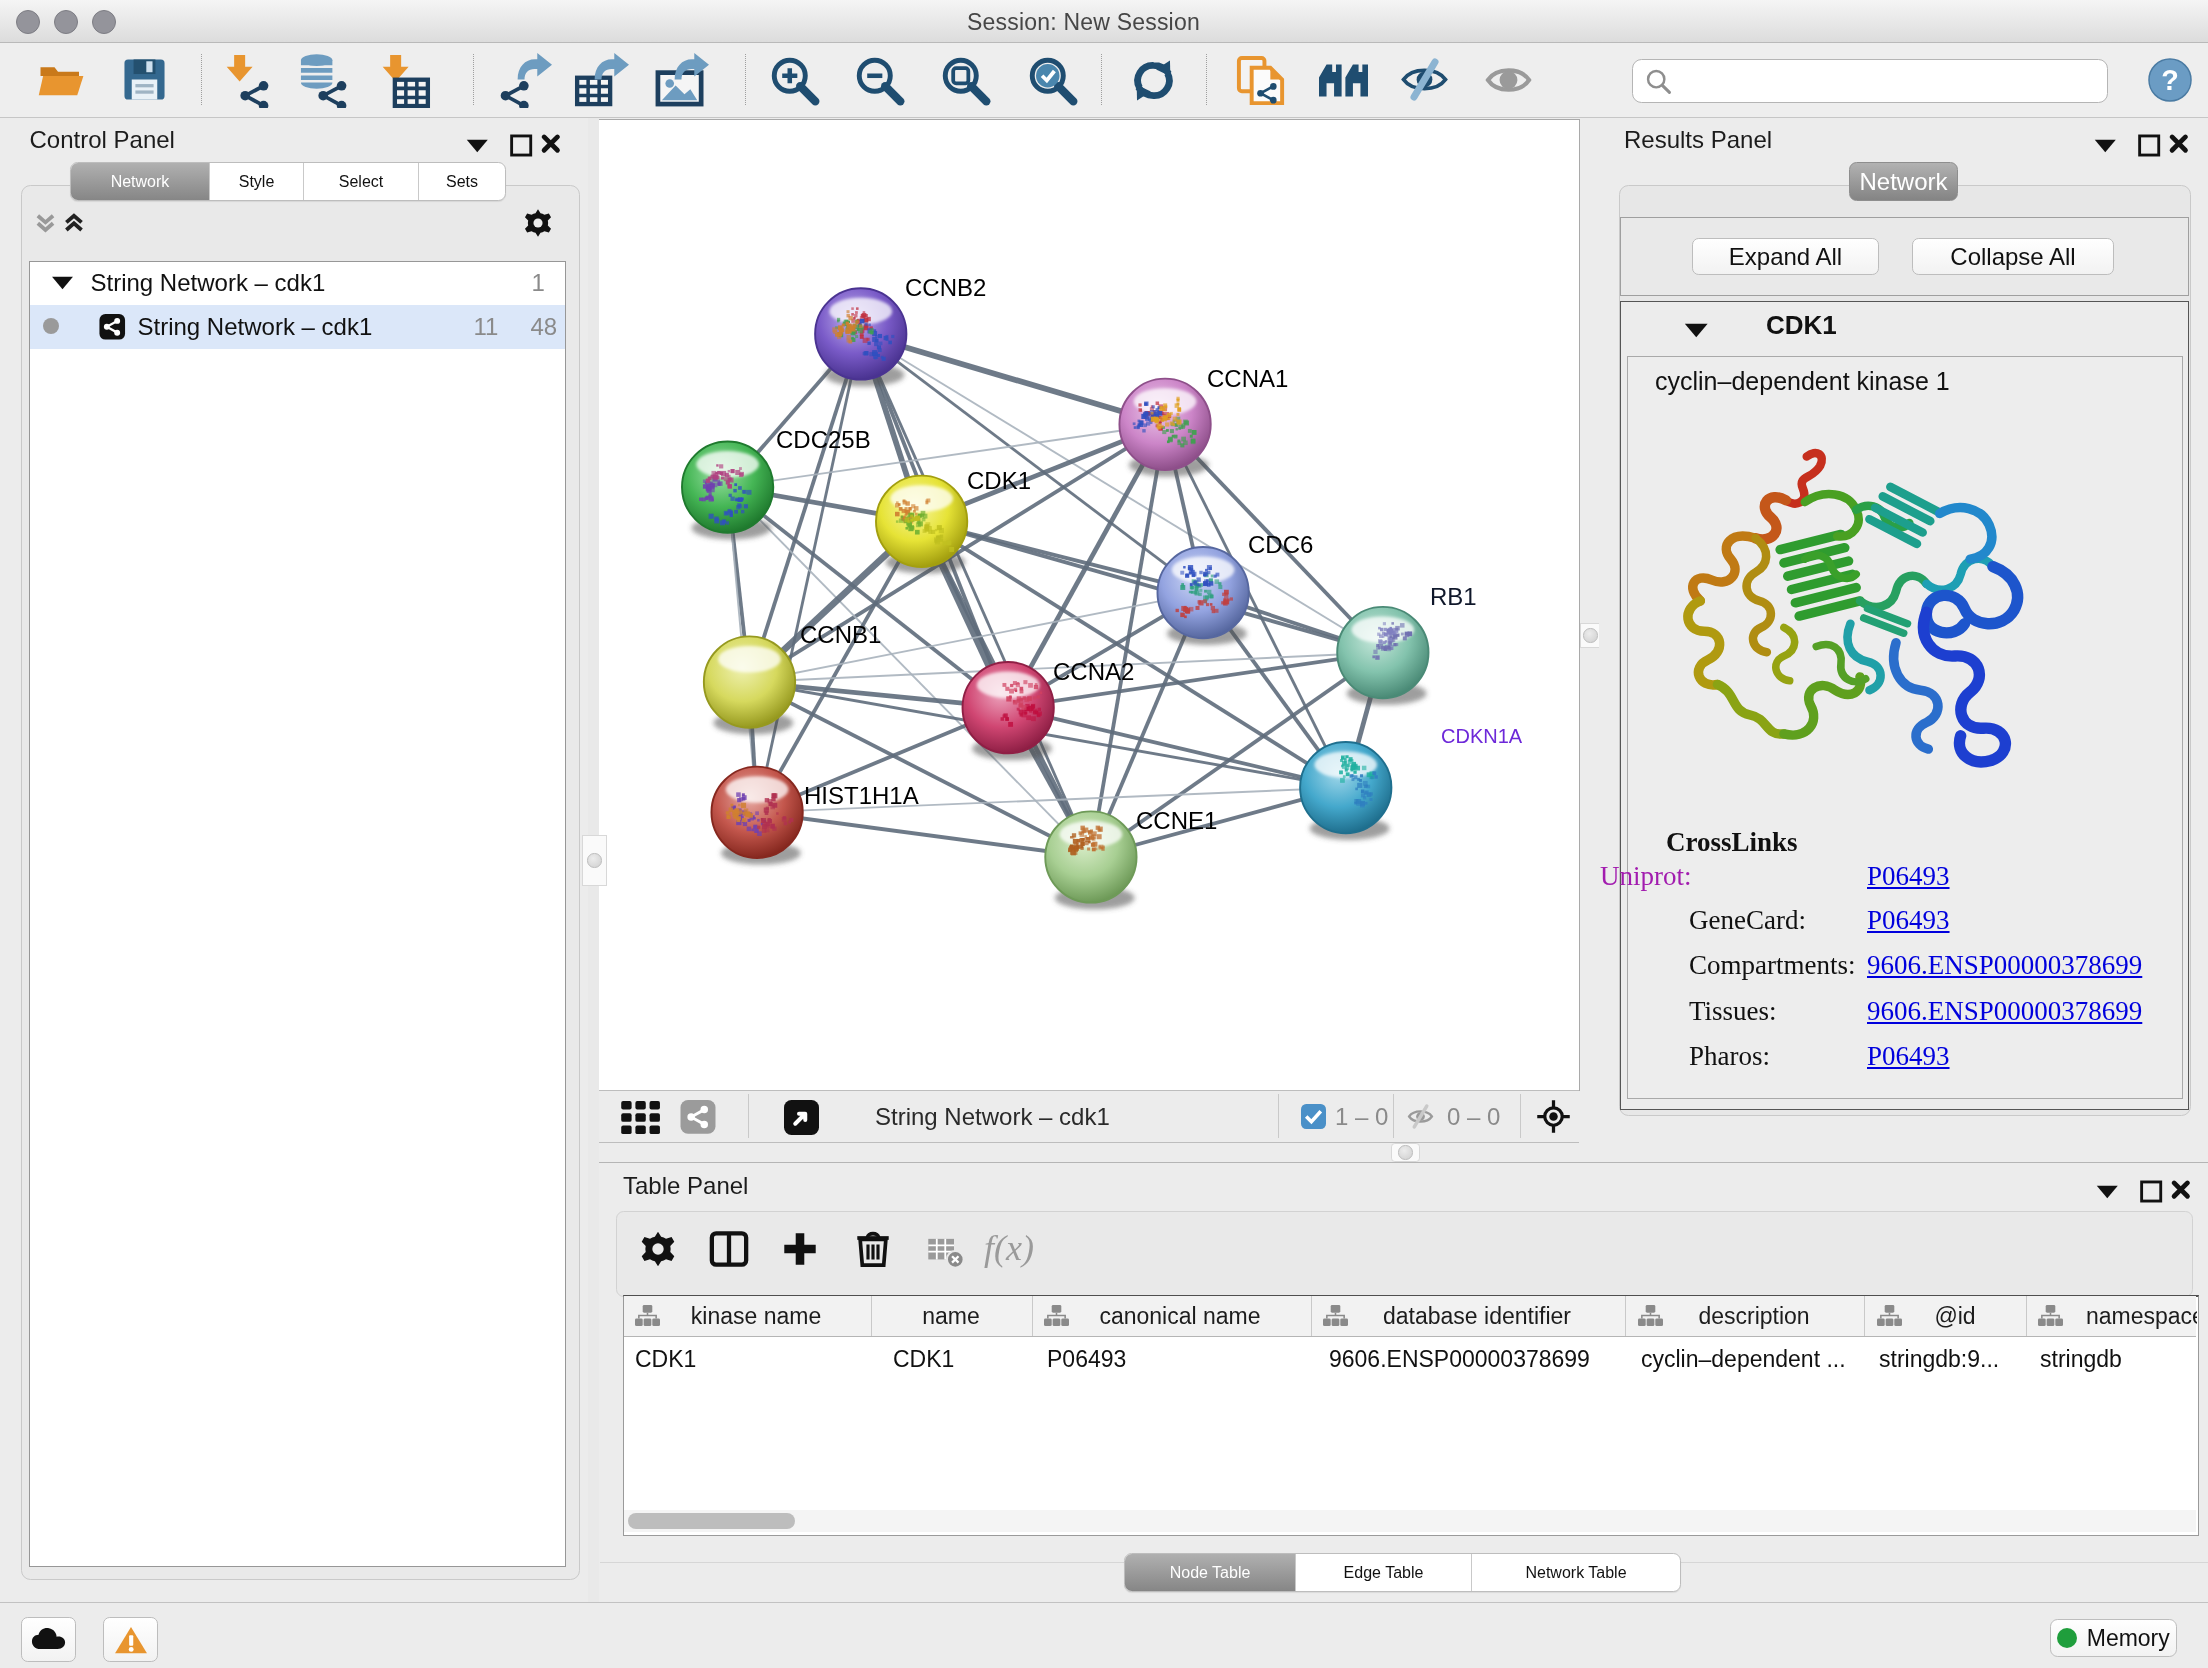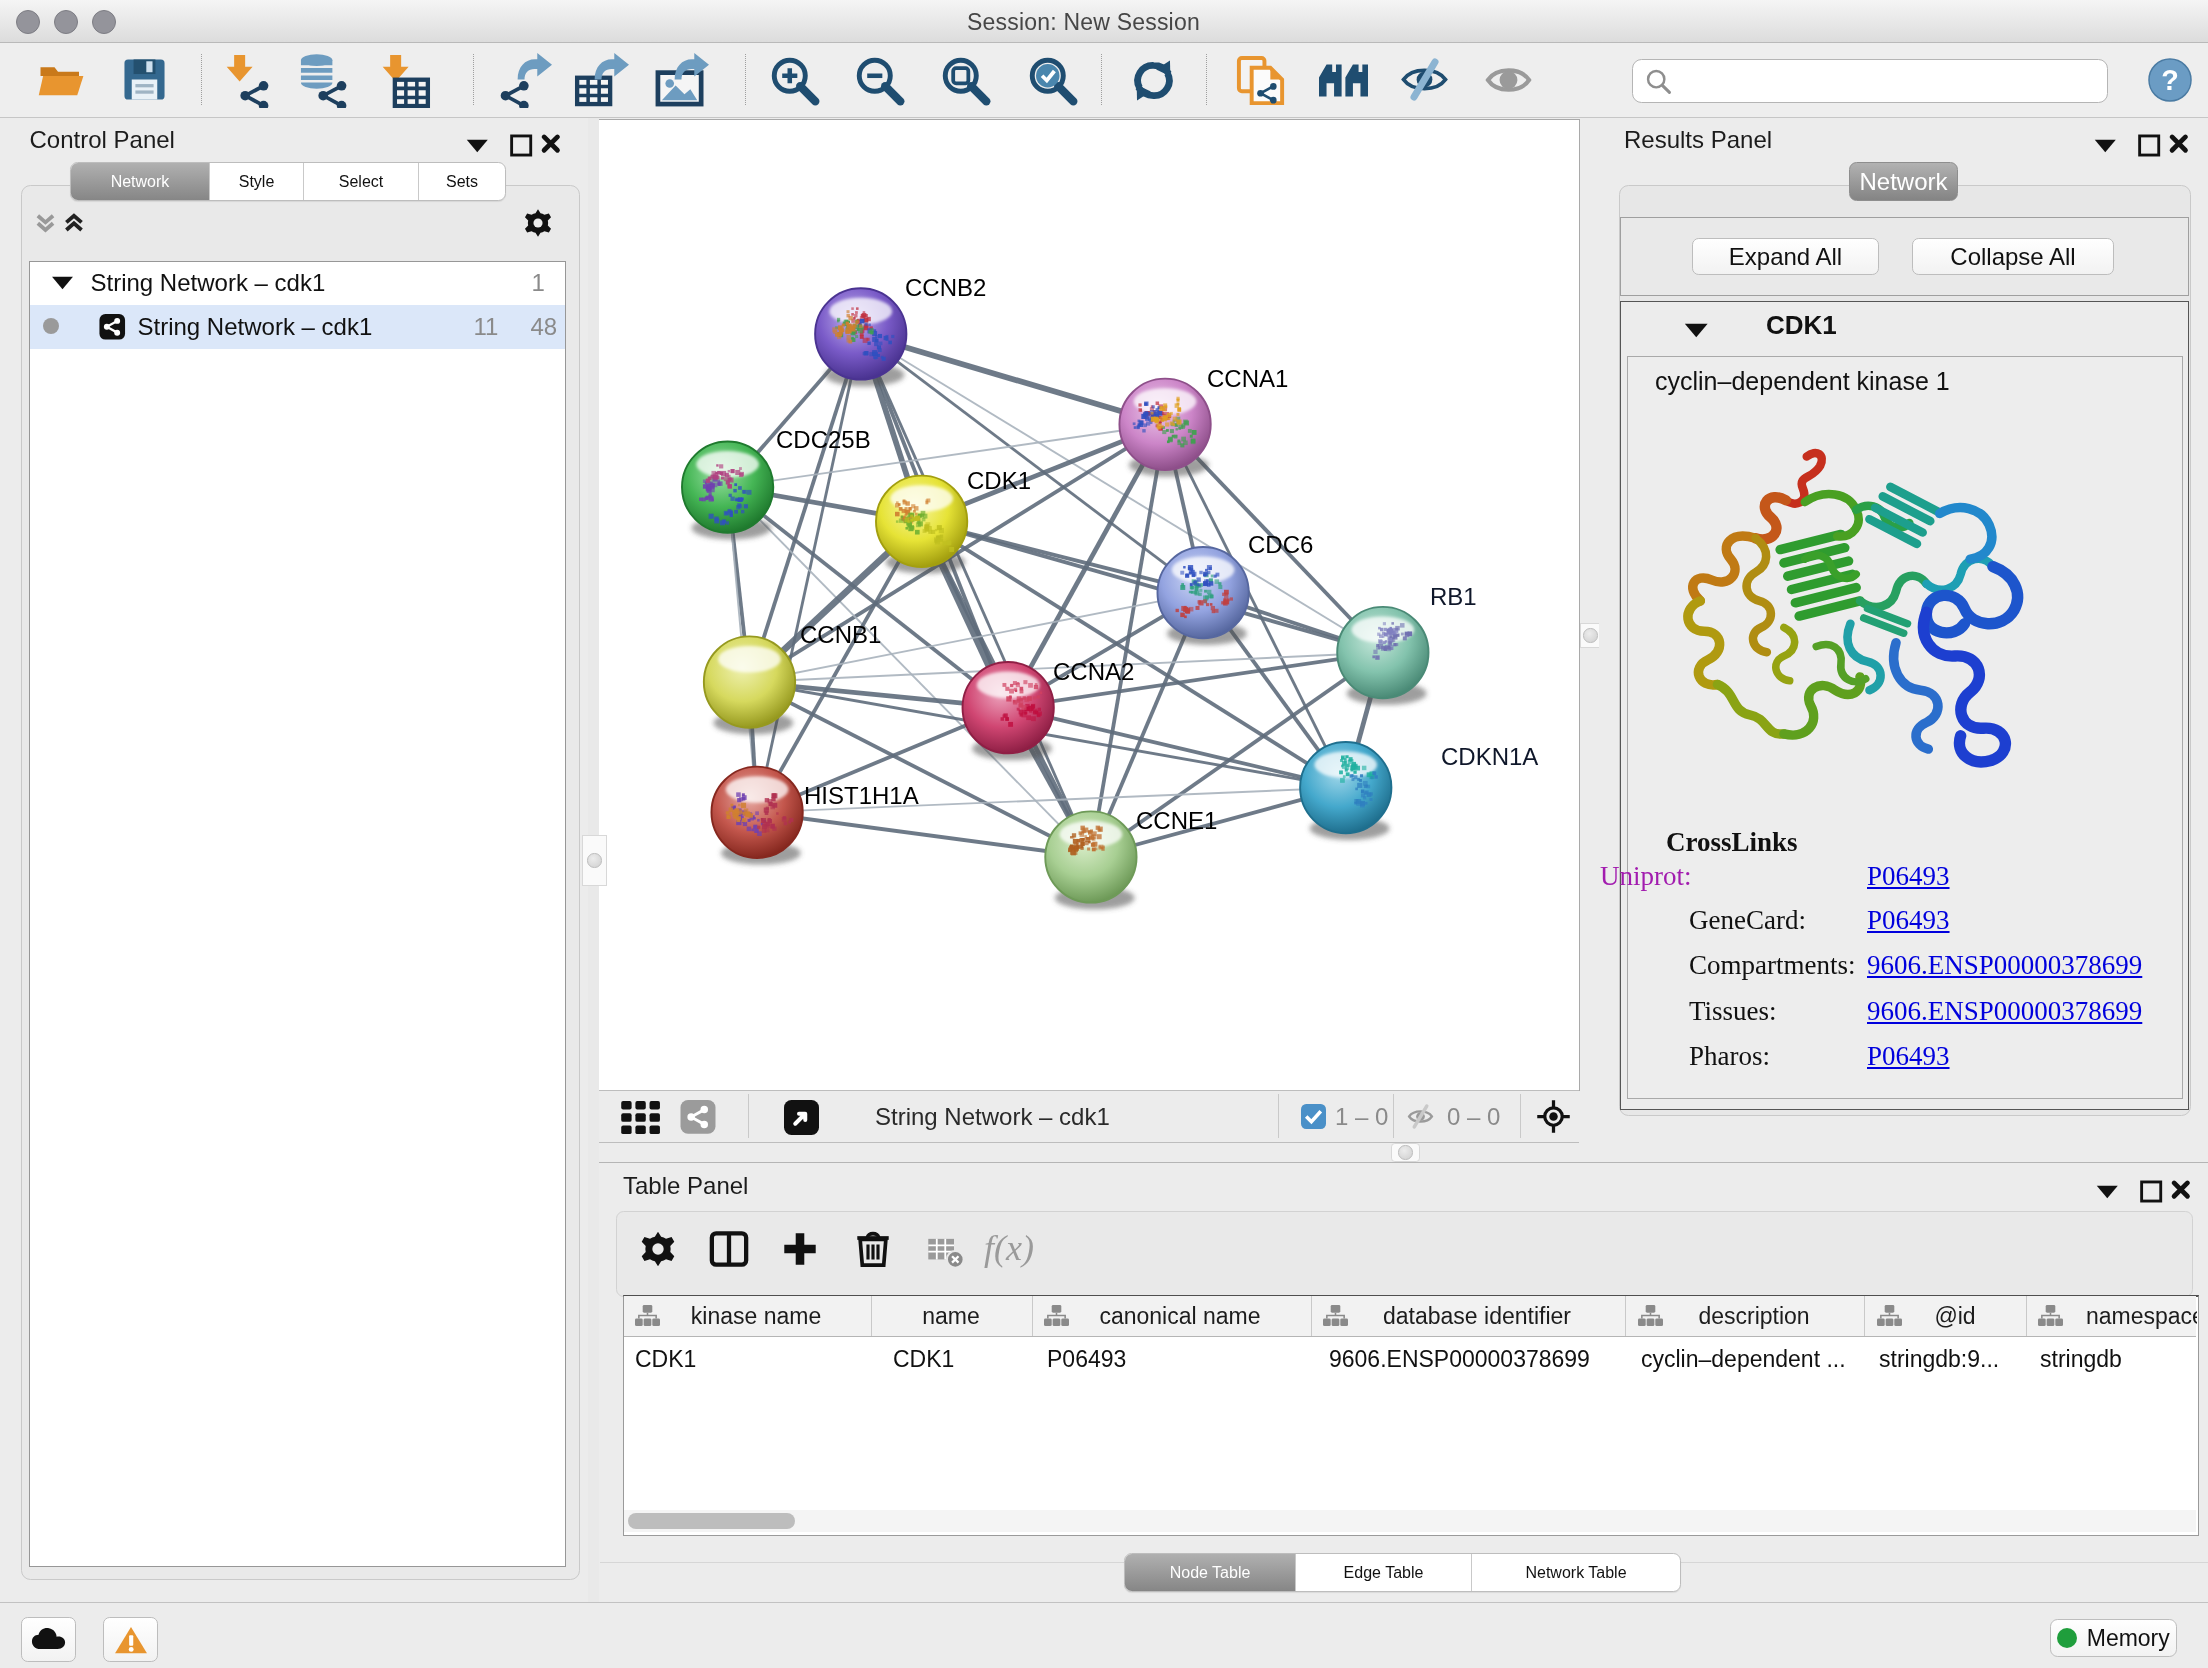--- a/index.html
+++ b/index.html
@@ -1346,21 +1346,21 @@
     </g>
 </svg>
 <div class="abs" style="left:905px;top:274px;font-size:24px;color:#000">CCNB2</div>
 <div class="abs" style="left:1207px;top:365px;font-size:24px;color:#000">CCNA1</div>
 <div class="abs" style="left:776px;top:426px;font-size:24px;color:#000">CDC25B</div>
 <div class="abs" style="left:967px;top:467px;font-size:24px;color:#000">CDK1</div>
 <div class="abs" style="left:1248px;top:531px;font-size:24px;color:#000">CDC6</div>
 <div class="abs" style="left:1430px;top:583px;font-size:24px;color:#0f172a">RB1</div>
 <div class="abs" style="left:800px;top:621px;font-size:24px;color:#000">CCNB1</div>
 <div class="abs" style="left:1053px;top:658px;font-size:24px;color:#000">CCNA2</div>
-<div class="abs" style="left:1441px;top:743px;font-size:24px;color:#0f172a">CDKN1A</div>
+<div class="abs" style="left:1441px;top:725px;font-size:20px;color:#6d28d9">CDKN1A</div>
 <div class="abs" style="left:804px;top:782px;font-size:24px;color:#000">HIST1H1A</div>
 <div class="abs" style="left:1136px;top:807px;font-size:24px;color:#000">CCNE1</div>
 
 <div class="abs" style="left:599px;top:1090px;width:980px;height:51px;background:#ececec;border-top:1px solid #bdbdbd;border-bottom:1px solid #bdbdbd"></div>
 
 <svg class="abs" style="left:621px;top:1101px" width="42" height="34" viewBox="0 0 44 36">
   <g fill="#111">
    <rect x="0" y="0" width="11" height="9" rx="2"></rect>
       <rect x="15" y="0" width="11" height="9" rx="2"></rect>
       <rect x="30" y="0" width="11" height="9" rx="2"></rect>

